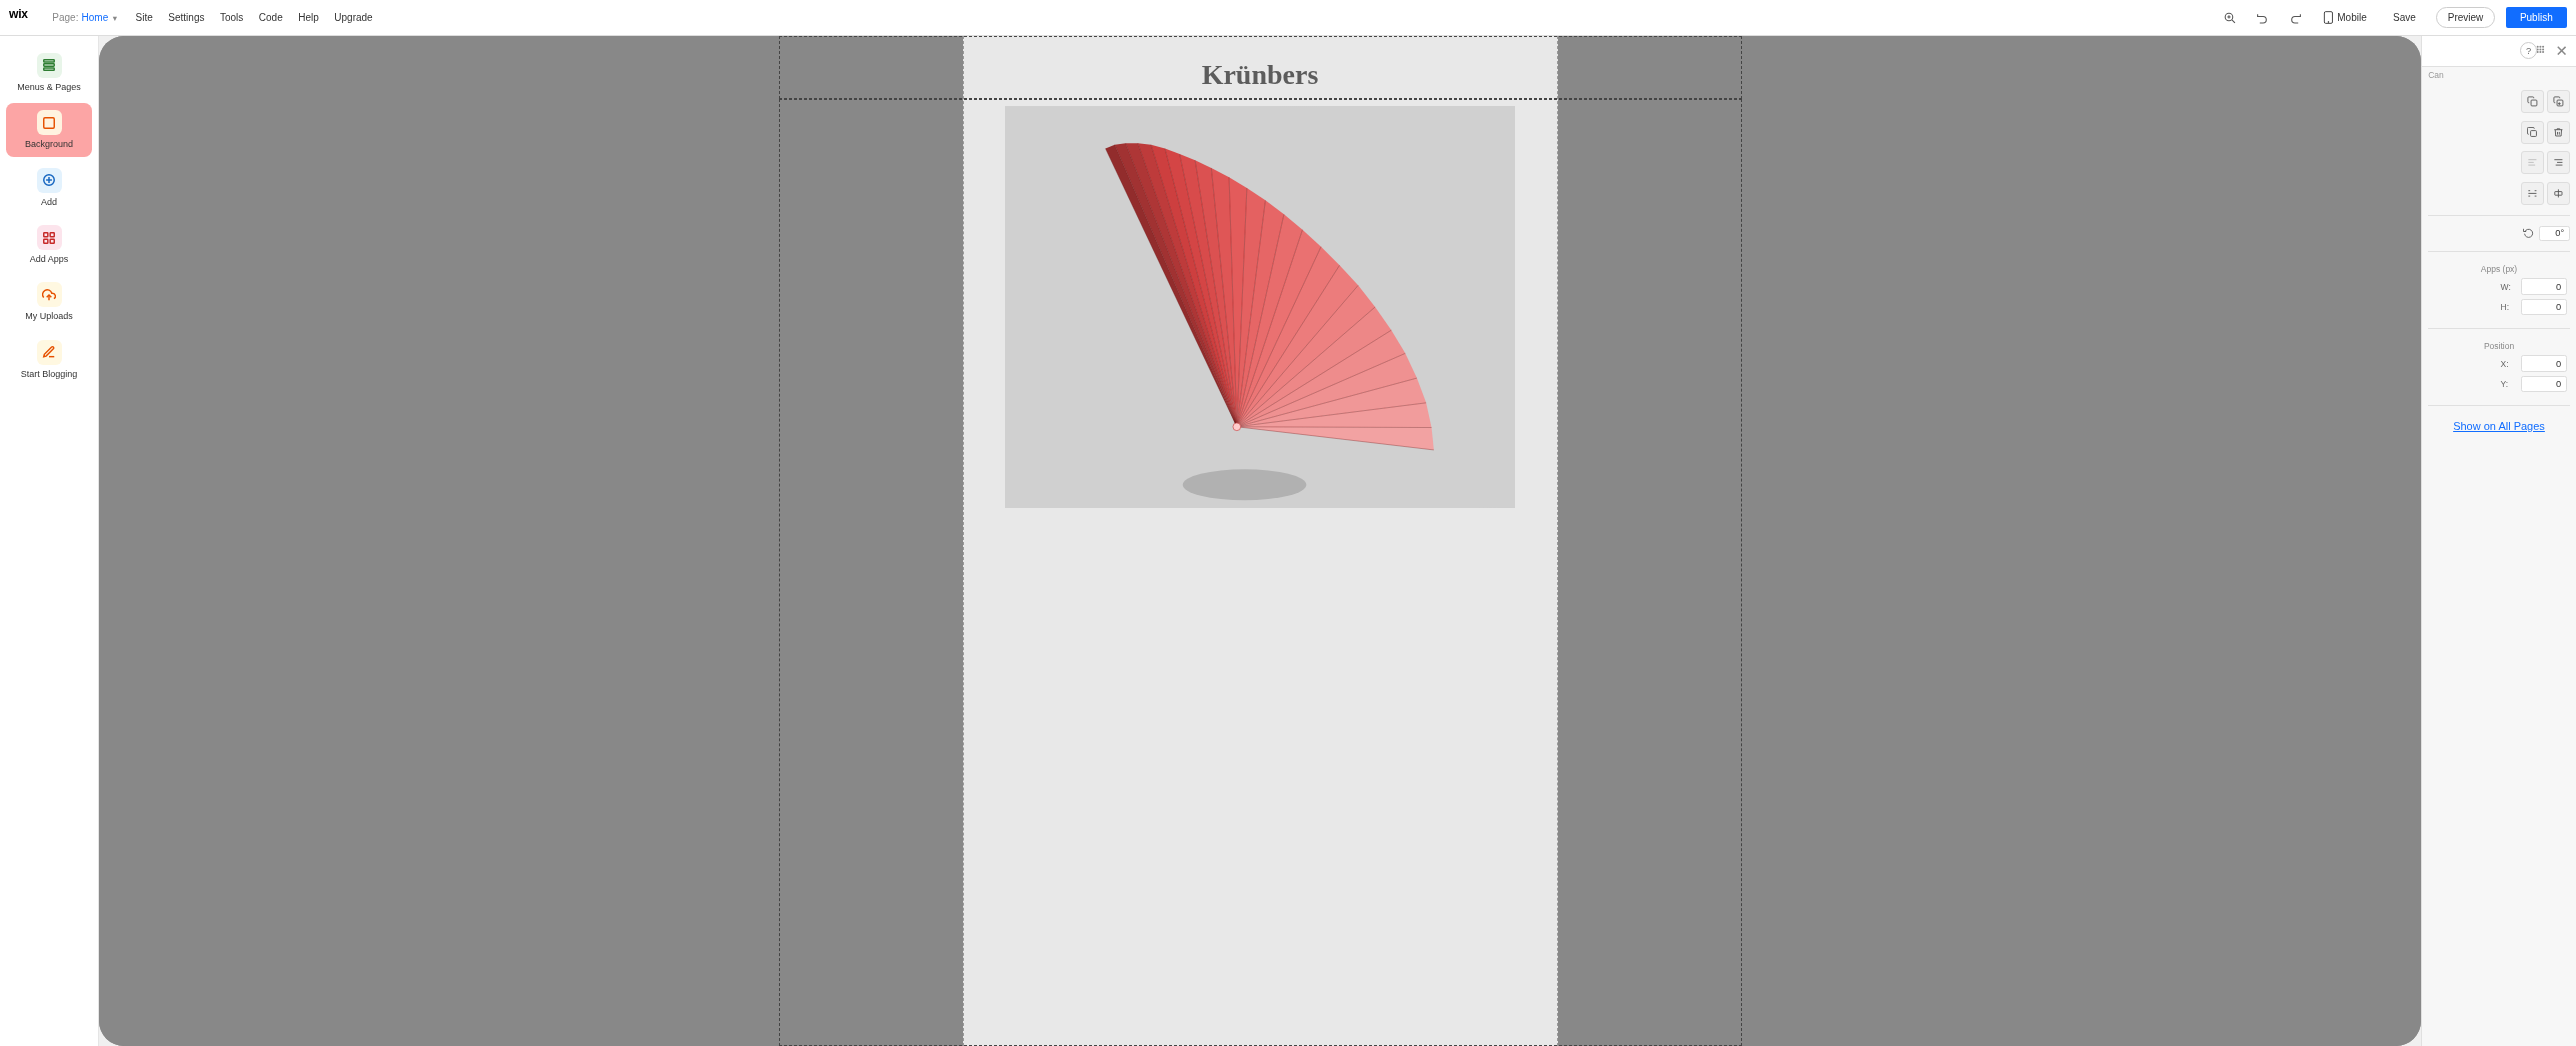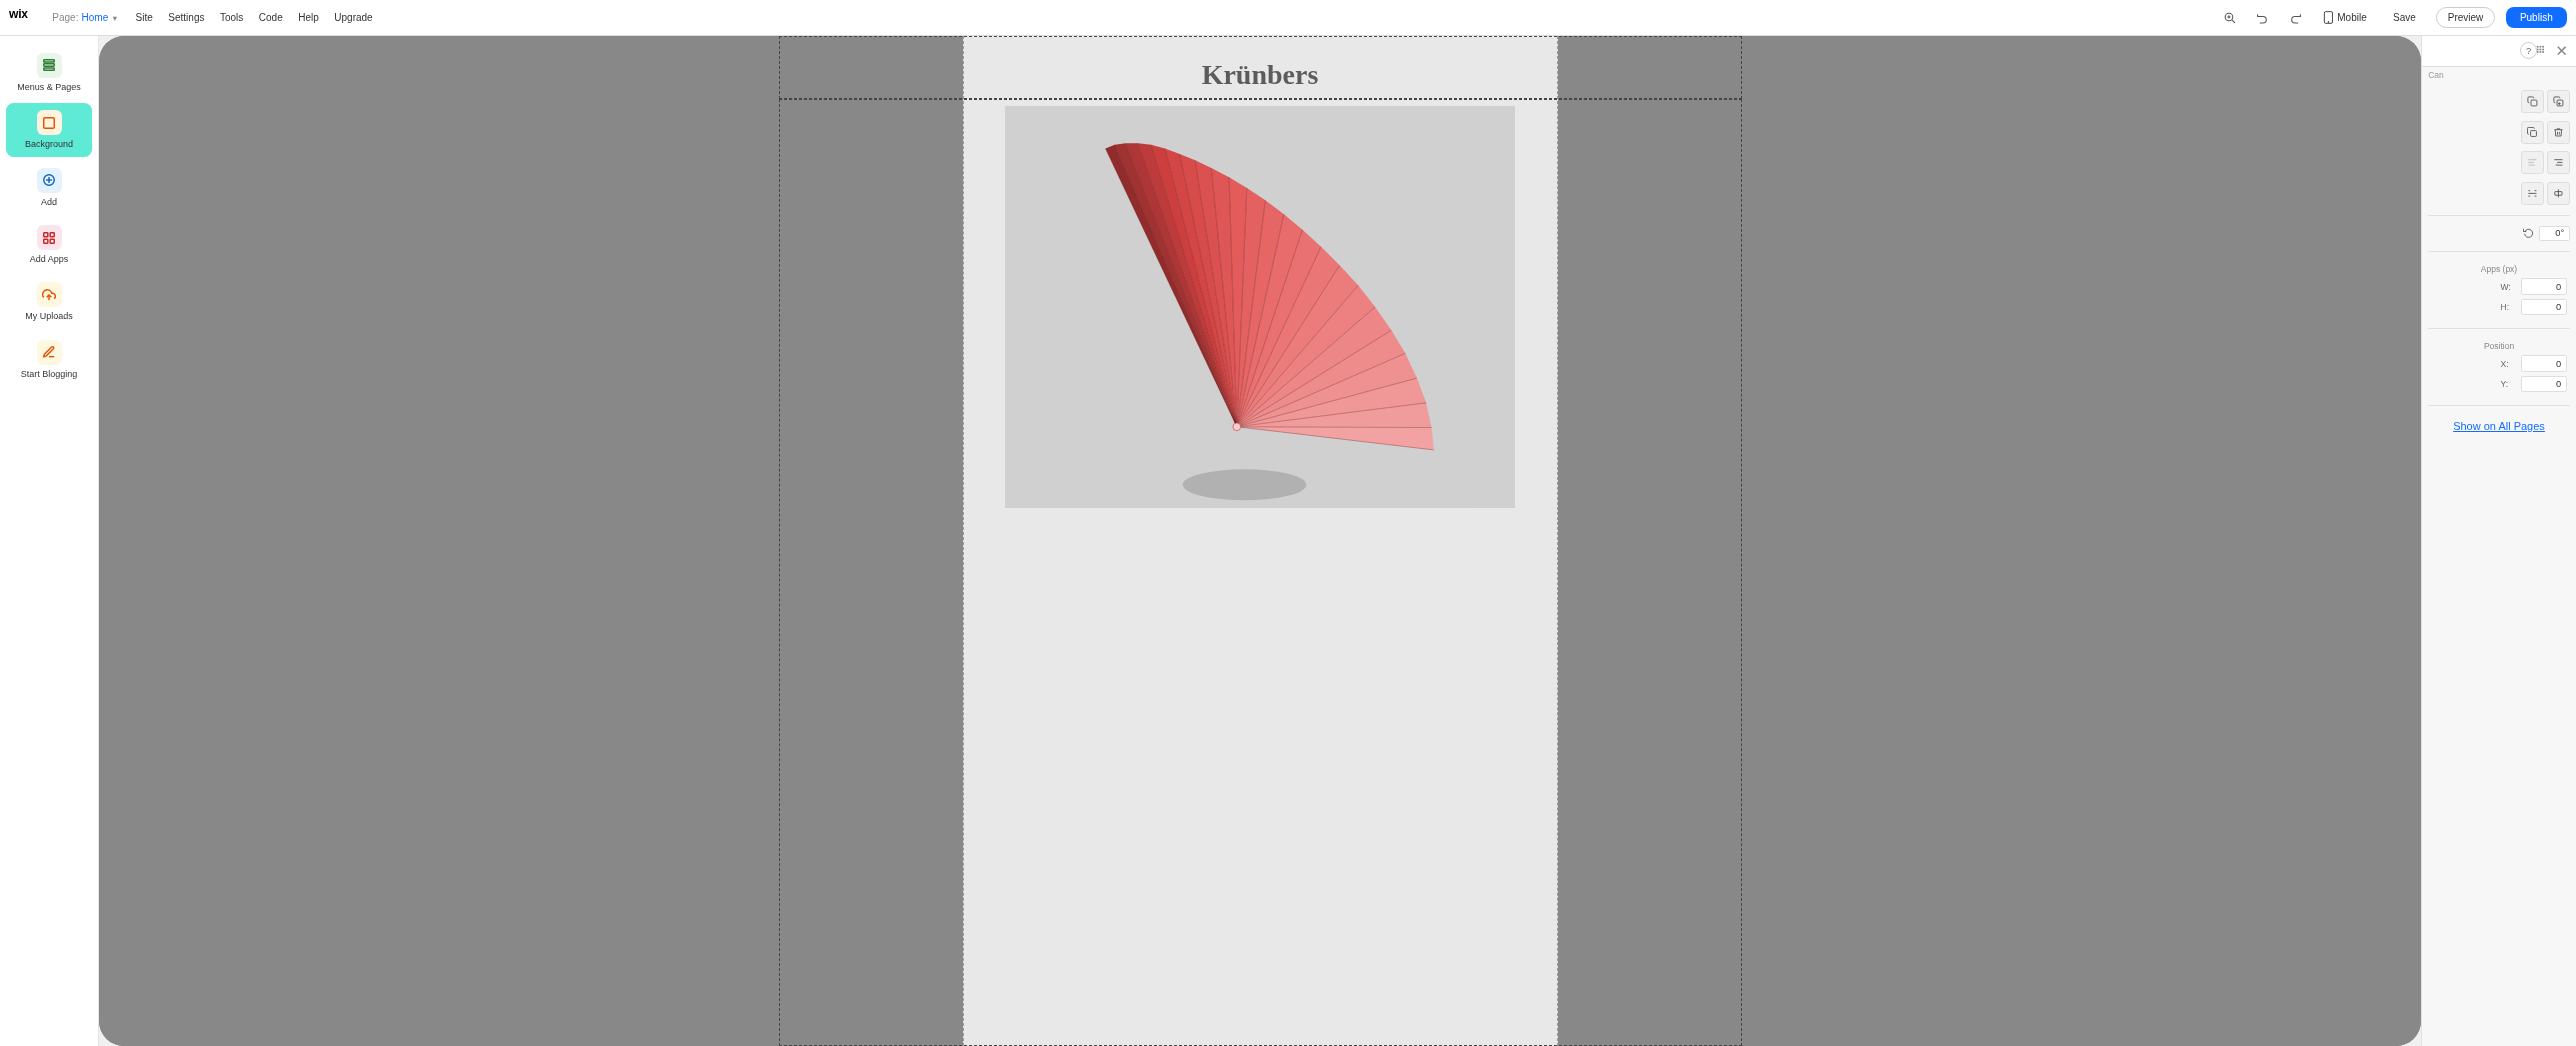--- a/index.html
+++ b/index.html
@@ -88,21 +88,21 @@
       padding: 3.9px 10.8px;
       border-radius: 15.5px;
     }
     .publish-btn {
       font-size: 10px;
       color: #fff;
       background: #116dff;
       border: none;
       cursor: pointer;
       padding: 4.6px 14px;
-      border-radius: 8px;
+      border-radius: 2px;
       font-weight: 500;
     }
 
     
     #main {
       display: flex;
       position: fixed;
       top: 36px; left: 0; right: 0; bottom: 0;
     }
 
@@ -122,21 +122,21 @@
       display: flex;
       flex-direction: column;
       align-items: center;
       justify-content: center;
       padding: 7.7px 6.2px;
       border-radius: 7.7px;
       cursor: pointer;
       gap: 3.9px;
       transition: background 0.15s;
     }
-    .sidebar-item.active { background: #5eead4; }
+    .sidebar-item.active { background: #fca5a5; }
     .sidebar-icon {
       width: 25px; height: 25px;
       border-radius: 6.2px;
       display: flex; align-items: center; justify-content: center;
       font-size: 13px;
     }
     .sidebar-label {
       font-size: 9px;
       color: #333;
       text-align: center;

